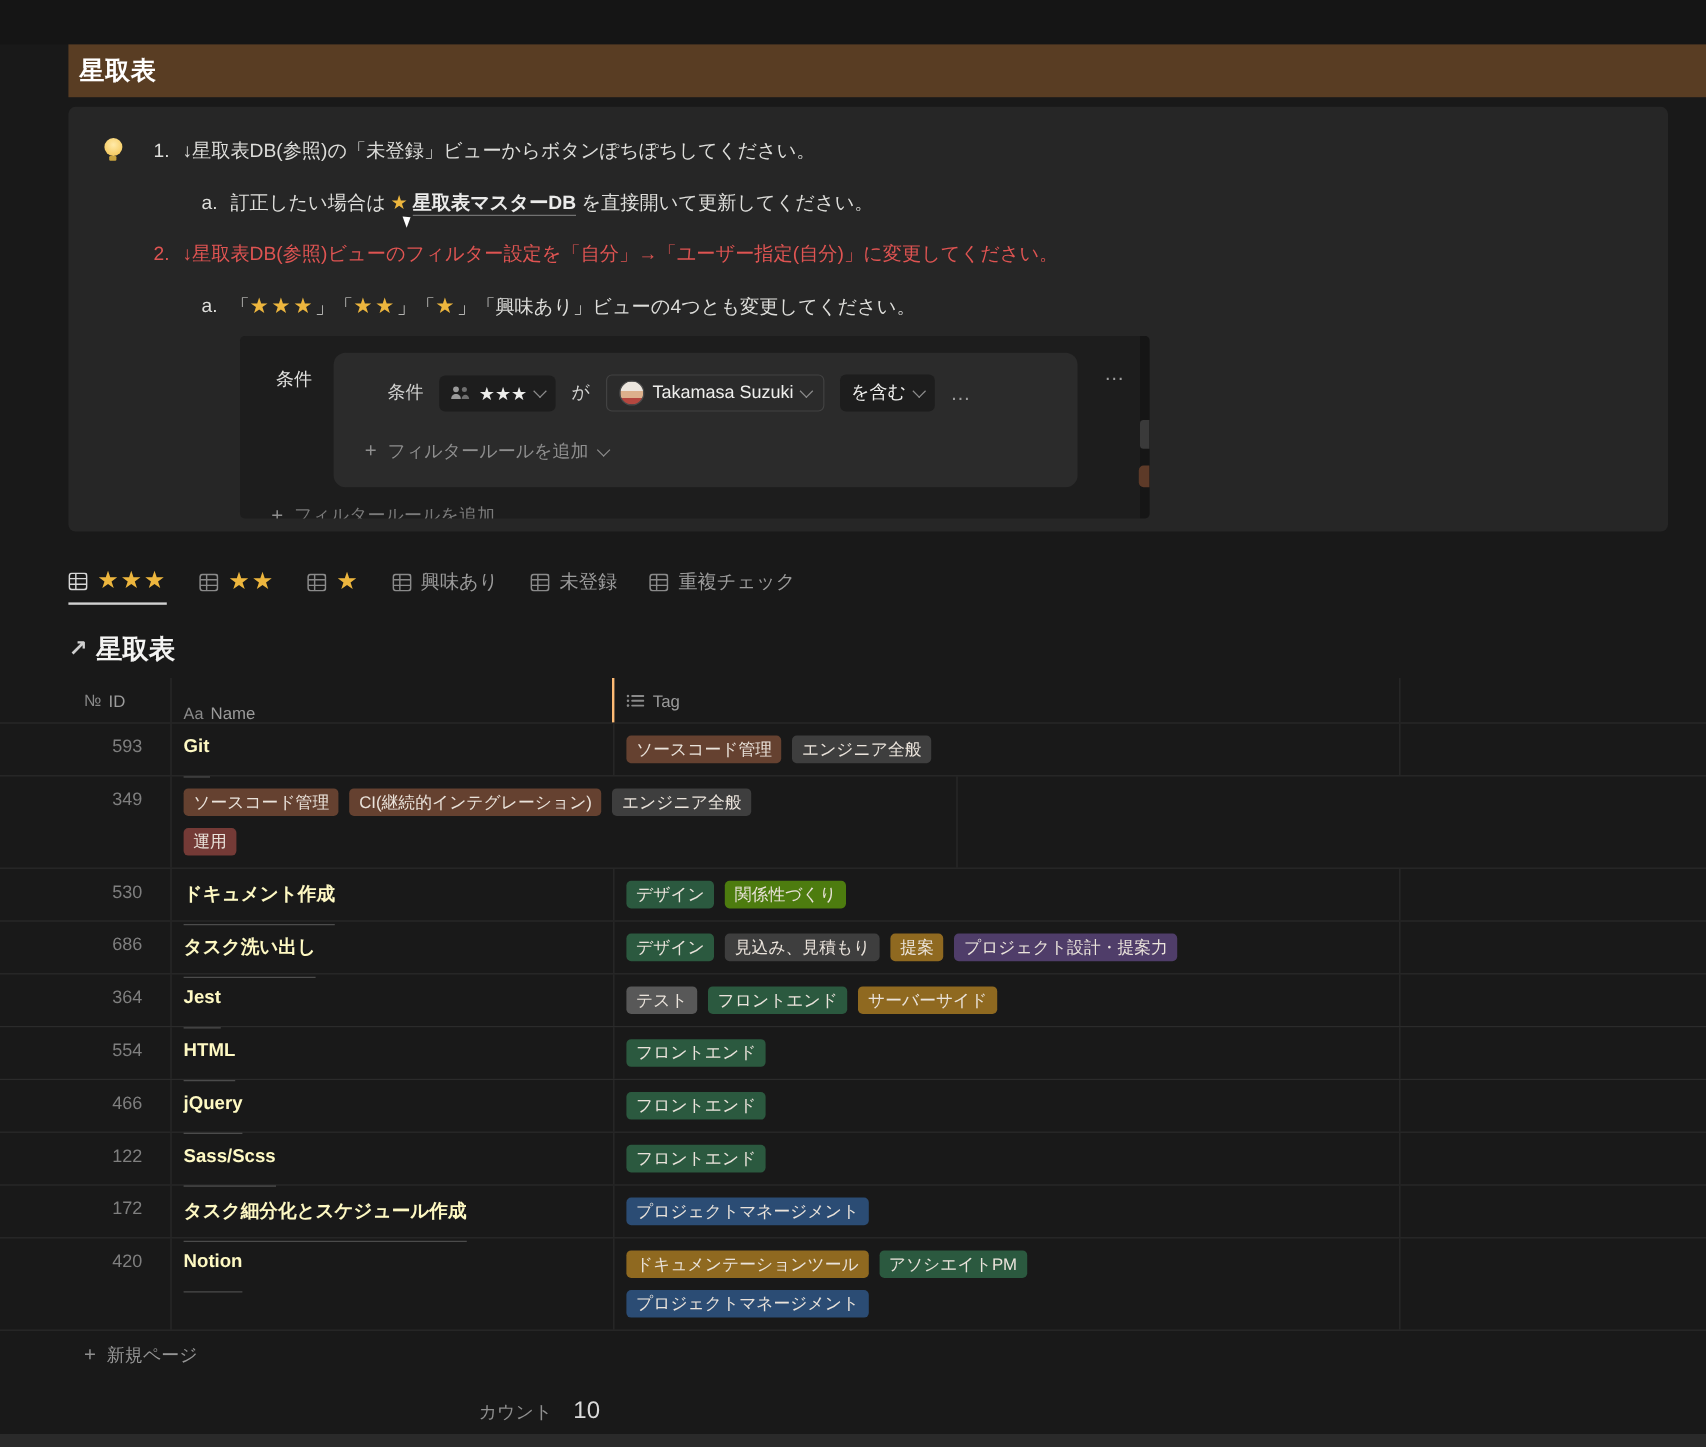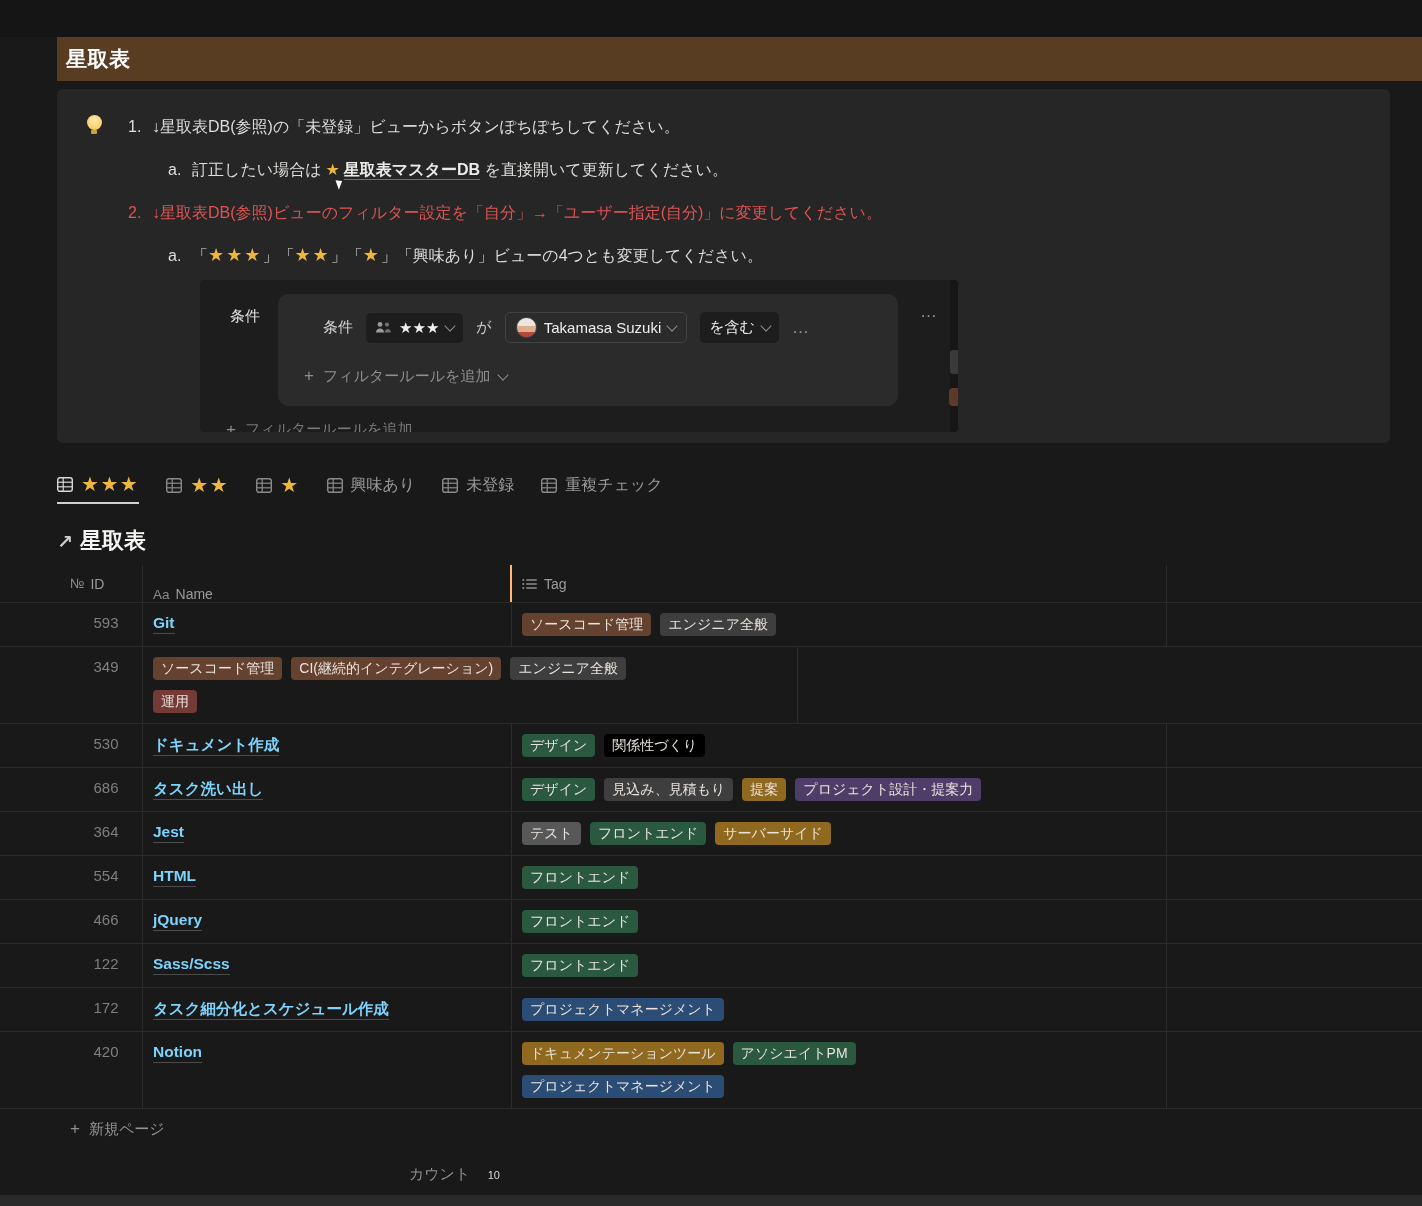--- a/index.html
+++ b/index.html
@@ -71,30 +71,30 @@
   .cell-id{padding-left:71px;} 
   .t-head{height:37px;align-items:center;color:#9b9b9b;font-size:14px;margin-top:7px;}
   .h-id{width:143px;padding-left:71px;display:flex;gap:6px;align-items:center;border-right:1px solid #2b2b2b;height:100%;box-sizing:border-box;}
   .h-id{padding-left:70px;}
   .h-name{width:369px;padding-left:10px;display:flex;gap:6px;align-items:flex-end;border-right:2px solid #fdba74;height:100%;box-sizing:border-box;}
   .h-tag{width:655px;padding-left:10px;display:flex;gap:7px;align-items:center;border-right:1px solid #2b2b2b;height:100%;box-sizing:border-box;}
   .h-rest{flex:1;}
   .h-icon{color:#8a8a8a;font-size:13.5px;}
   .t-row .cell-id{width:143px;padding:11px 0 0 70px;color:#7f7f7f;font-size:15px;border-right:1px solid #2b2b2b;text-align:center;}
   .t-row .cell-name{width:369px;padding:11px 0 0 10px;border-right:1px solid #2b2b2b;}
-  .t-row .cell-name .v{color:#7dd3fc;font-weight:600;font-size:15.5px;border-bottom:1px solid rgba(255,255,255,.22);padding-bottom:2px;}
+  .t-row .cell-name .v{color:#fef9c3;font-weight:600;font-size:15.5px;border-bottom:1px solid rgba(255,255,255,.22);padding-bottom:16px;}
   .t-row .cell-tag{width:655px;padding:10px 10px;border-right:1px solid #2b2b2b;display:flex;flex-direction:column;gap:10px;}
   .t-row .cell-rest{flex:1;}
   .tag-line{display:flex;gap:9px;}
   .tag-chip{color:#eae3db;font-size:14px;line-height:21px;padding:1px 8px;border-radius:4px;white-space:nowrap;}
 
   .new-page{height:40px;display:flex;align-items:center;gap:9px;color:#959595;font-size:15px;padding-left:70px;}
   .count-row{width:443px;margin-left:57px;text-align:right;margin-top:16px;}
   .count-label{color:#8f8f8f;font-size:15px;margin-right:13px;}
-  .count-value{color:#dadada;font-size:11px;}
+  .count-value{color:#dadada;font-size:20px;}
 
   
   svg{display:block;}
 </style>
 </head>
 <body>
 
 <div id="page">
   <div class="top-strip"></div>
 
@@ -296,21 +296,21 @@
             </div>
           </div>
     <div class="cell cell-rest"></div>
   </div>
         <div class="t-row">
     <div class="cell cell-id"><span class="v">530</span></div>
     <div class="cell cell-name"><span class="v">ドキュメント作成</span></div>
     <div class="cell cell-tag">
             <div class="tag-line">
               <span class="tag-chip" style="background: rgb(43, 89, 63);">デザイン</span>
-              <span class="tag-chip" style="background: #000000;">関係性づくり</span>
+              <span class="tag-chip" style="background: #4d7c0f;">関係性づくり</span>
             </div>
           </div>
     <div class="cell cell-rest"></div>
   </div>
         <div class="t-row">
     <div class="cell cell-id"><span class="v">686</span></div>
     <div class="cell cell-name"><span class="v">タスク洗い出し</span></div>
     <div class="cell cell-tag">
             <div class="tag-line">
               <span class="tag-chip" style="background: rgb(43, 89, 63);">デザイン</span>

